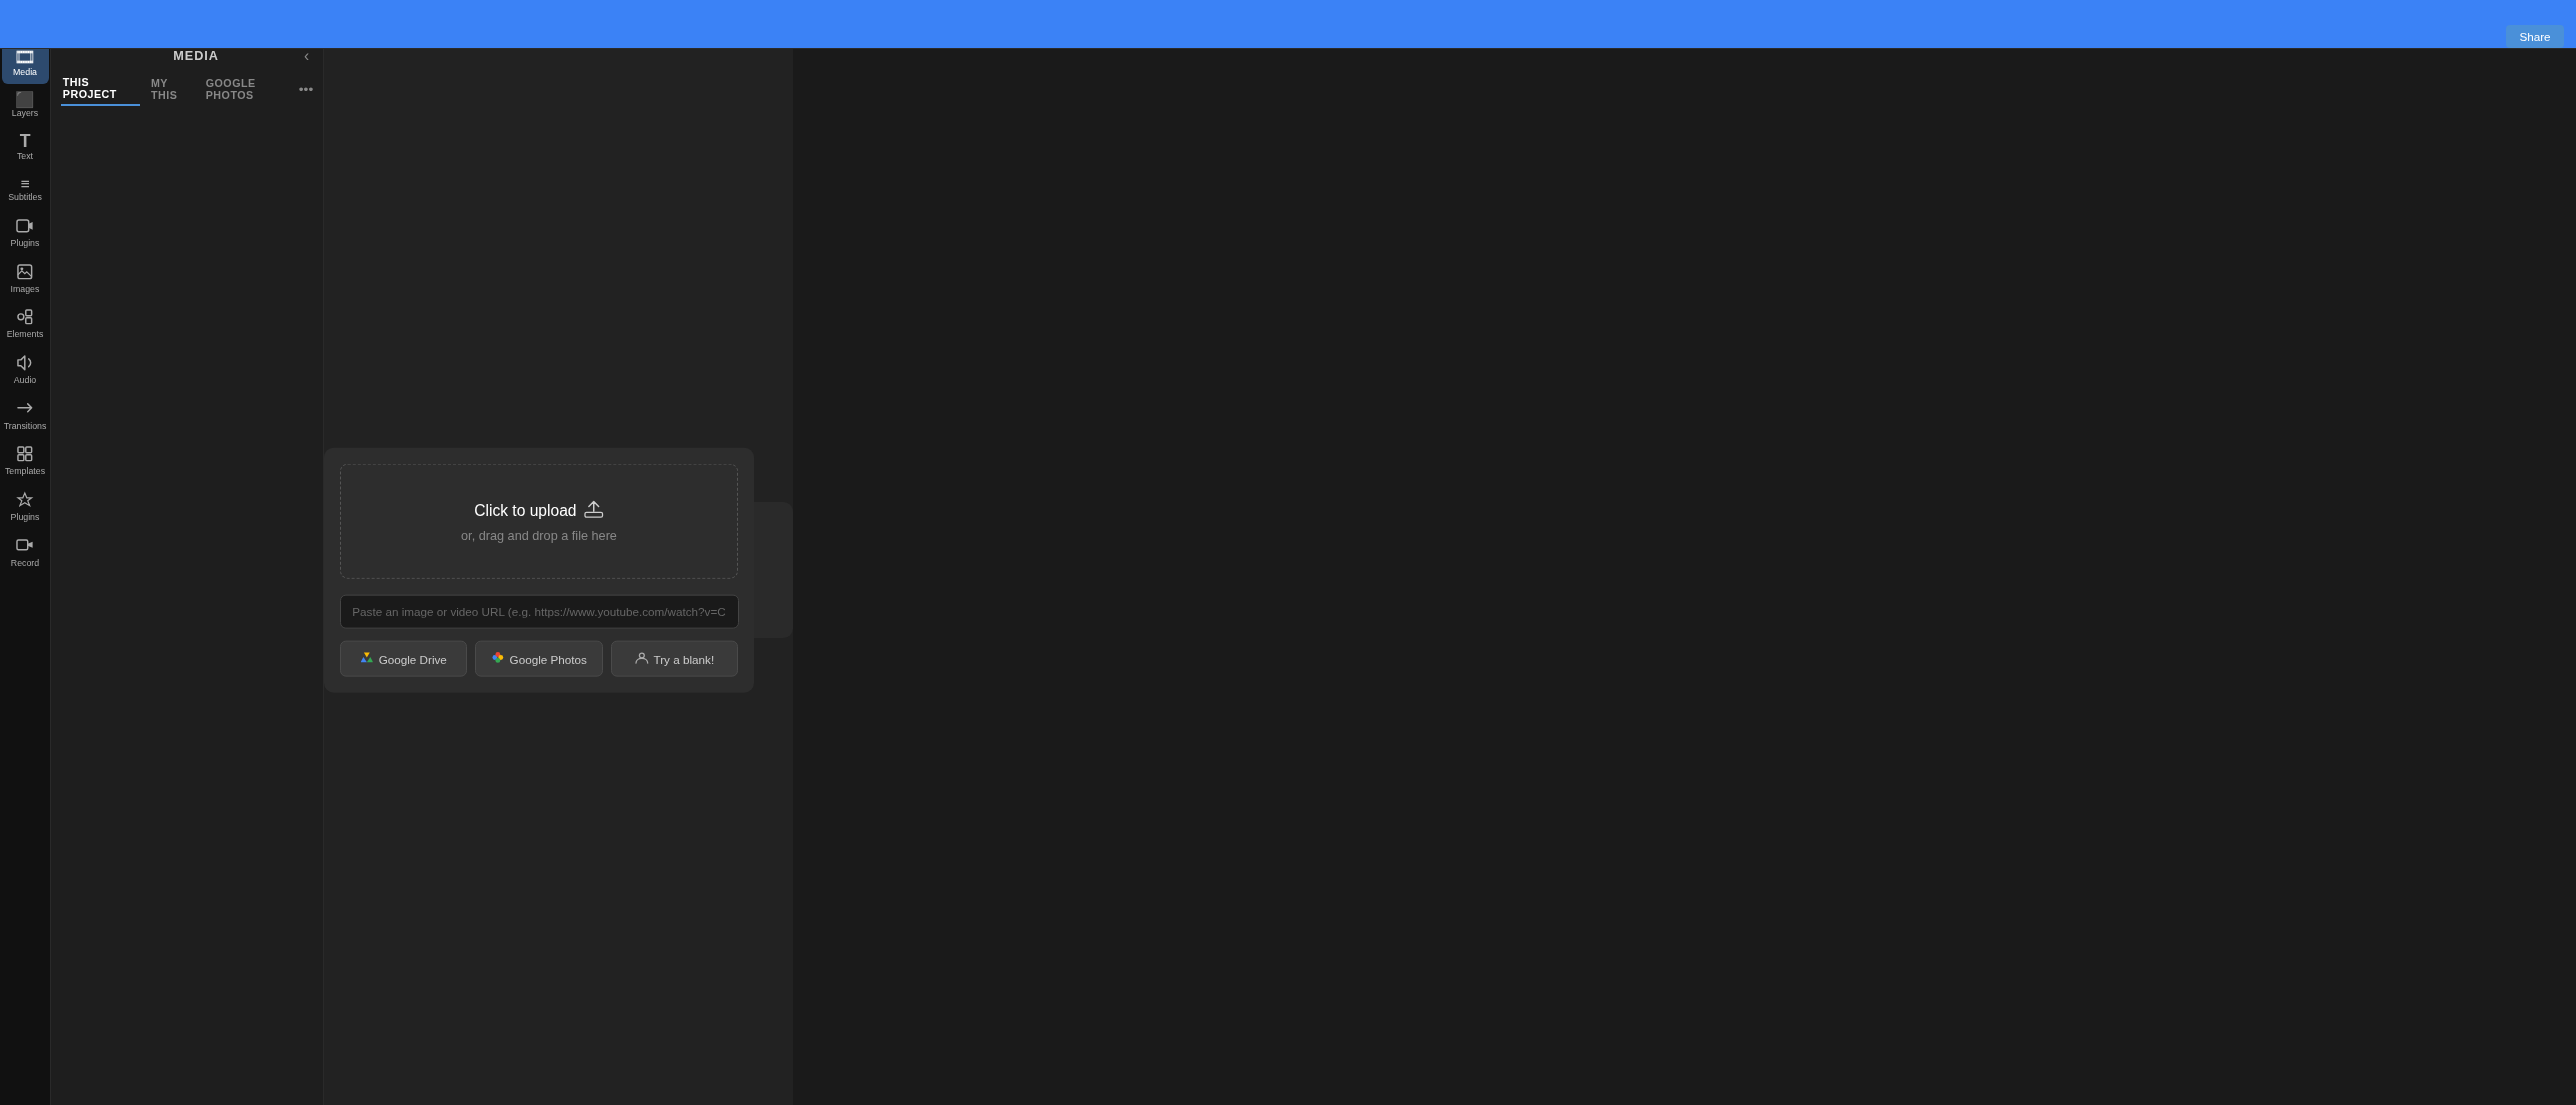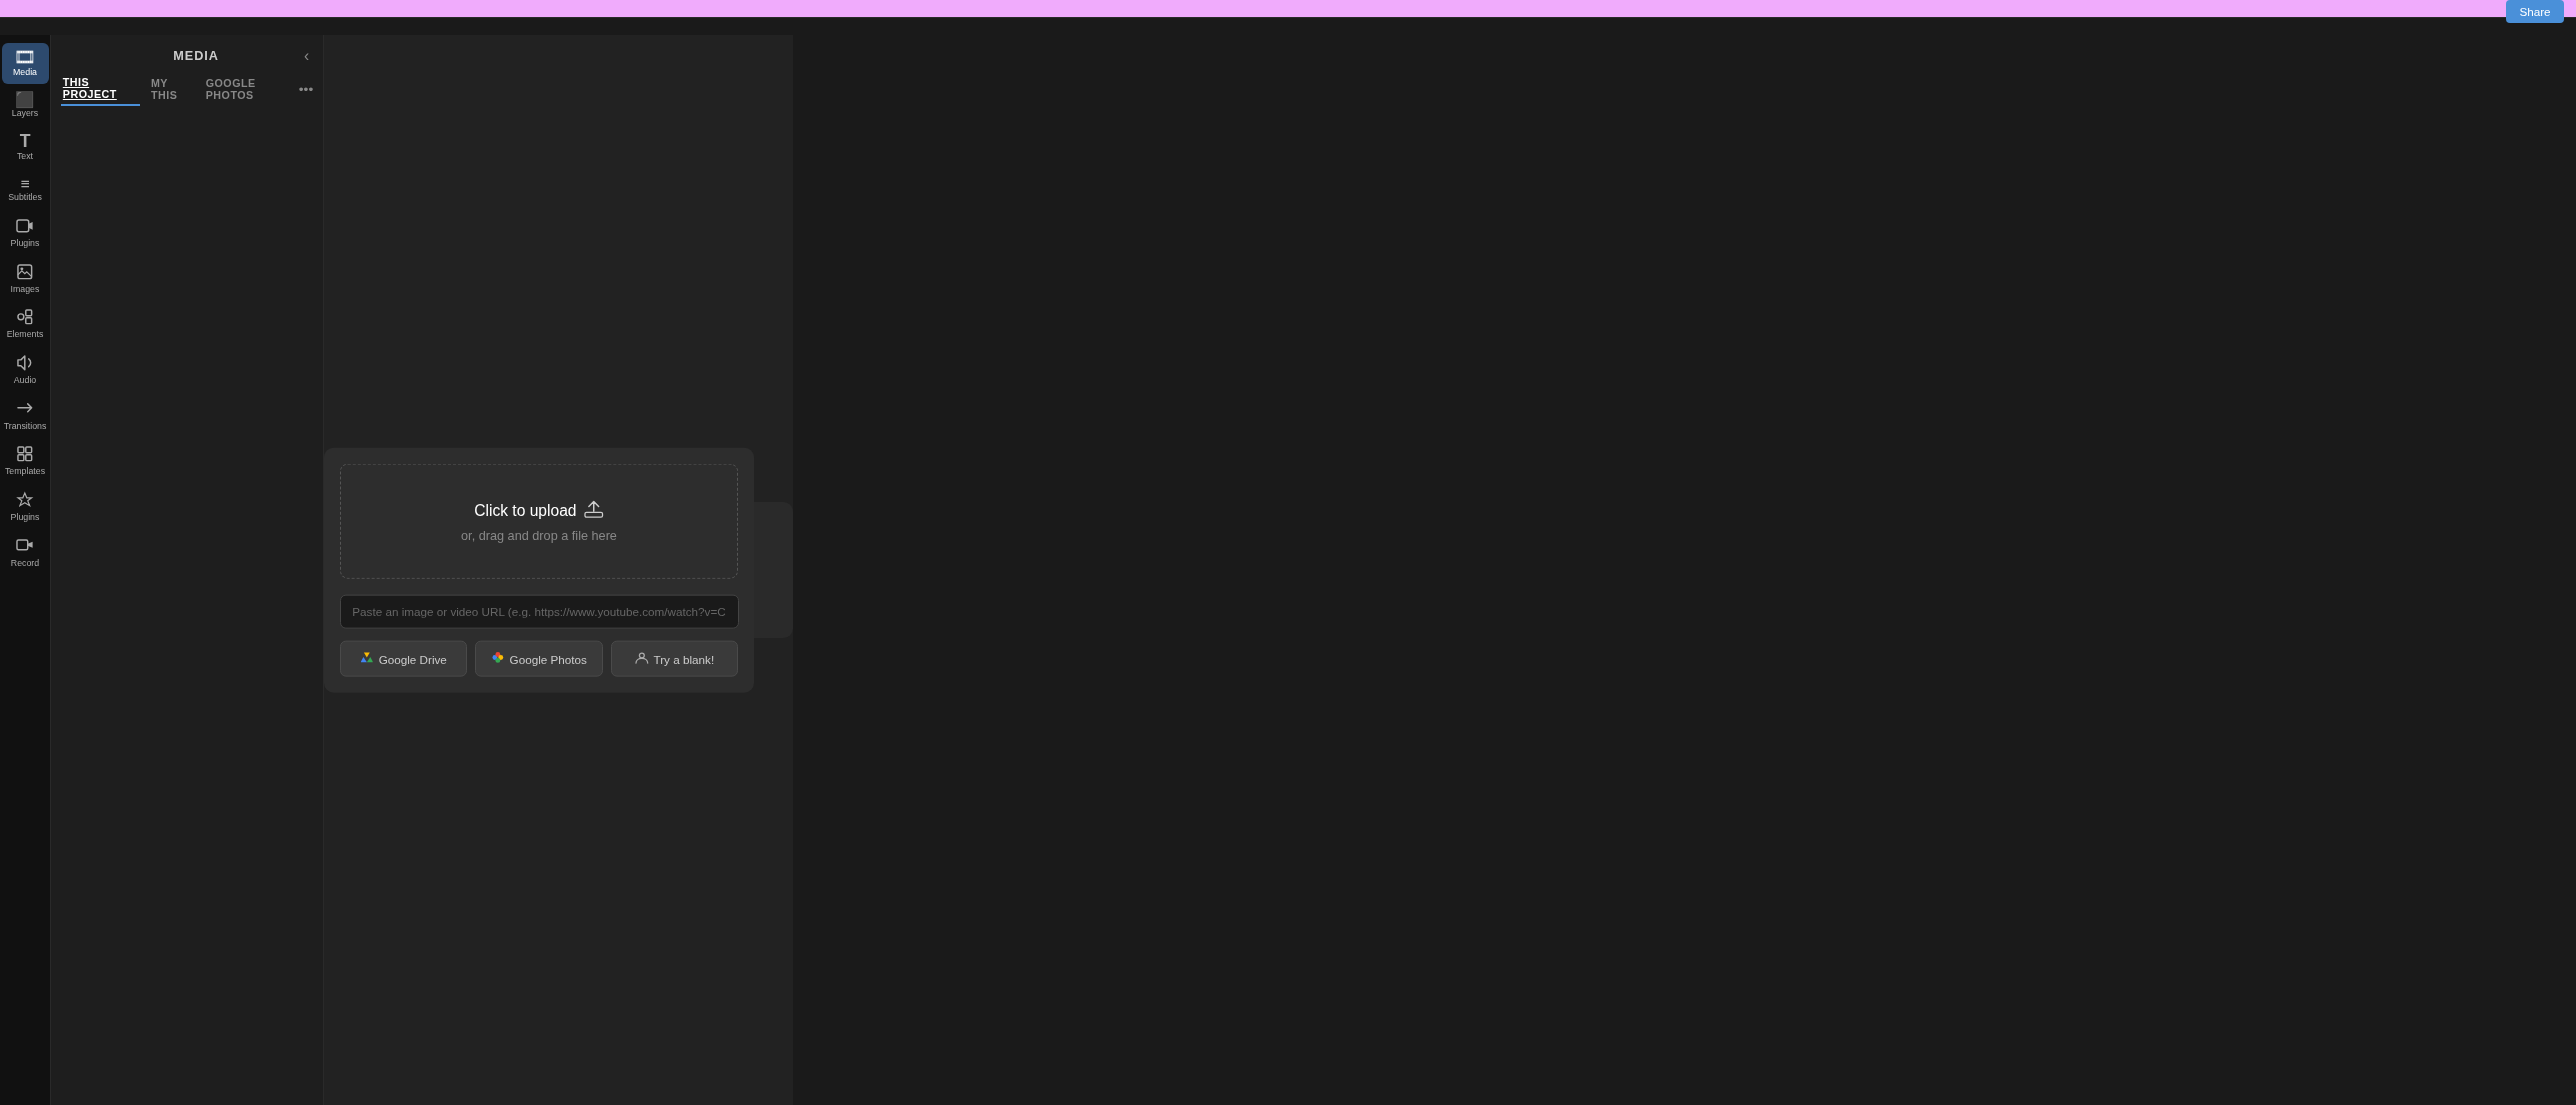--- a/index.html
+++ b/index.html
@@ -84,21 +84,20 @@
       font-weight: 600;
       color: #888;
       cursor: pointer;
       padding: 3.9px 2px;
       letter-spacing: 0.5px;
       position: relative;
     }
     .media-tab.active {
       color: #fff;
       border-bottom: 2px solid #4a90d9;
-      text-decoration: underline;
     }
     .media-tab-dots {
       color: #888;
       font-size: 13.7px;
       margin-left: auto;
       cursor: pointer;
     }
     .media-panel-content {
       padding: 11.7px;
       flex: 1;
@@ -284,21 +283,21 @@
       gap: 4.9px;
       white-space: nowrap;
     }
     .upload-source-btn .btn-icon {
       font-size: 13.7px;
     }
   </style>
 </head>
 <body>
 
-<div style="position:fixed;top:0;left:0;right:0;height:18px;background:#f0abfc;display:flex;align-items:flex-start;padding:0 11.7px;border-bottom:1px solid #2a2a2a;z-index:100;">
+<div style="position:fixed;top:0;left:0;right:0;height:49px;background:#3b82f6;display:flex;align-items:flex-end;padding:0 11.7px;border-bottom:1px solid #2a2a2a;z-index:100;">
   <span style="font-size:12.7px;font-weight:700;color:#fff;"></span>
   <div style="margin-left:auto;display:flex;gap:7.8px;">
     <button style="background:#4a90d9;border:none;border-radius:3.9px;color:#fff;padding:4.9px 13.7px;font-size:11.7px;cursor:pointer;">Share</button>
   </div>
 </div>
 
 <div style="display:flex;height:100vh;padding-top:35px;">
 
   <div class="icon-sidebar">
     <div class="icon-sidebar-item active" style="">

